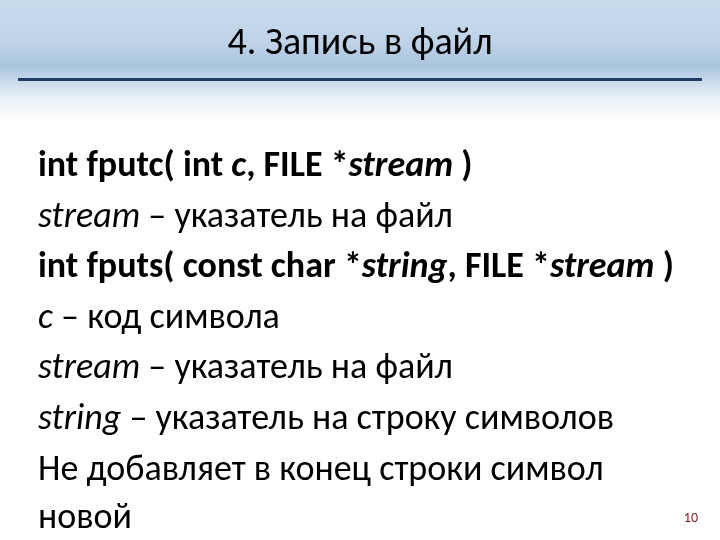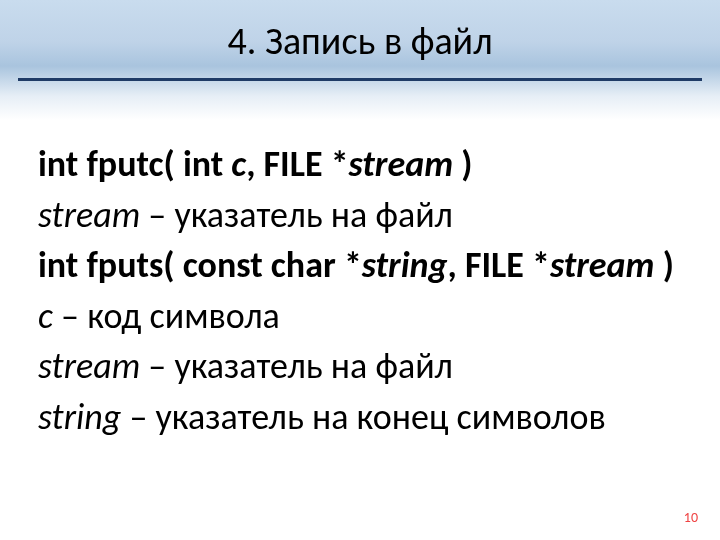--- a/index.html
+++ b/index.html
@@ -64,21 +64,21 @@
   .indent {
     padding-left: 22px;
   }
   .b { font-weight: 700; }
   .i { font-style: italic; }
   .pagenum {
     position: absolute;
     bottom: 14px;
     right: 22px;
     font-size: 14px;
-    color: #ef4444;
+    color: #7f1d1d;
   }
 </style>
 </head>
 <body>
 
 <div class="slide">
   <div class="header-band"></div>
   <div class="title">4. Запись в файл</div>
   <div class="rule"></div>
 
@@ -98,21 +98,24 @@
 
     <p>
       <span class="i">c</span><span> – код символа</span>
     </p>
 
     <p>
       <span class="i">stream</span><span> – указатель на файл</span>
     </p>
 
     <p>
-      <span class="i">string</span><span> – указатель на конец символов</span>
+      <span class="i">string</span><span> – указатель на строку символов</span>
     </p>
 
+    <p>
+      <span>Не добавляет в конец строки символ новой</span>
+    </p>
 
 
   </div>
 
   <div class="pagenum">10</div>
 </div>
 
 </body></html>

